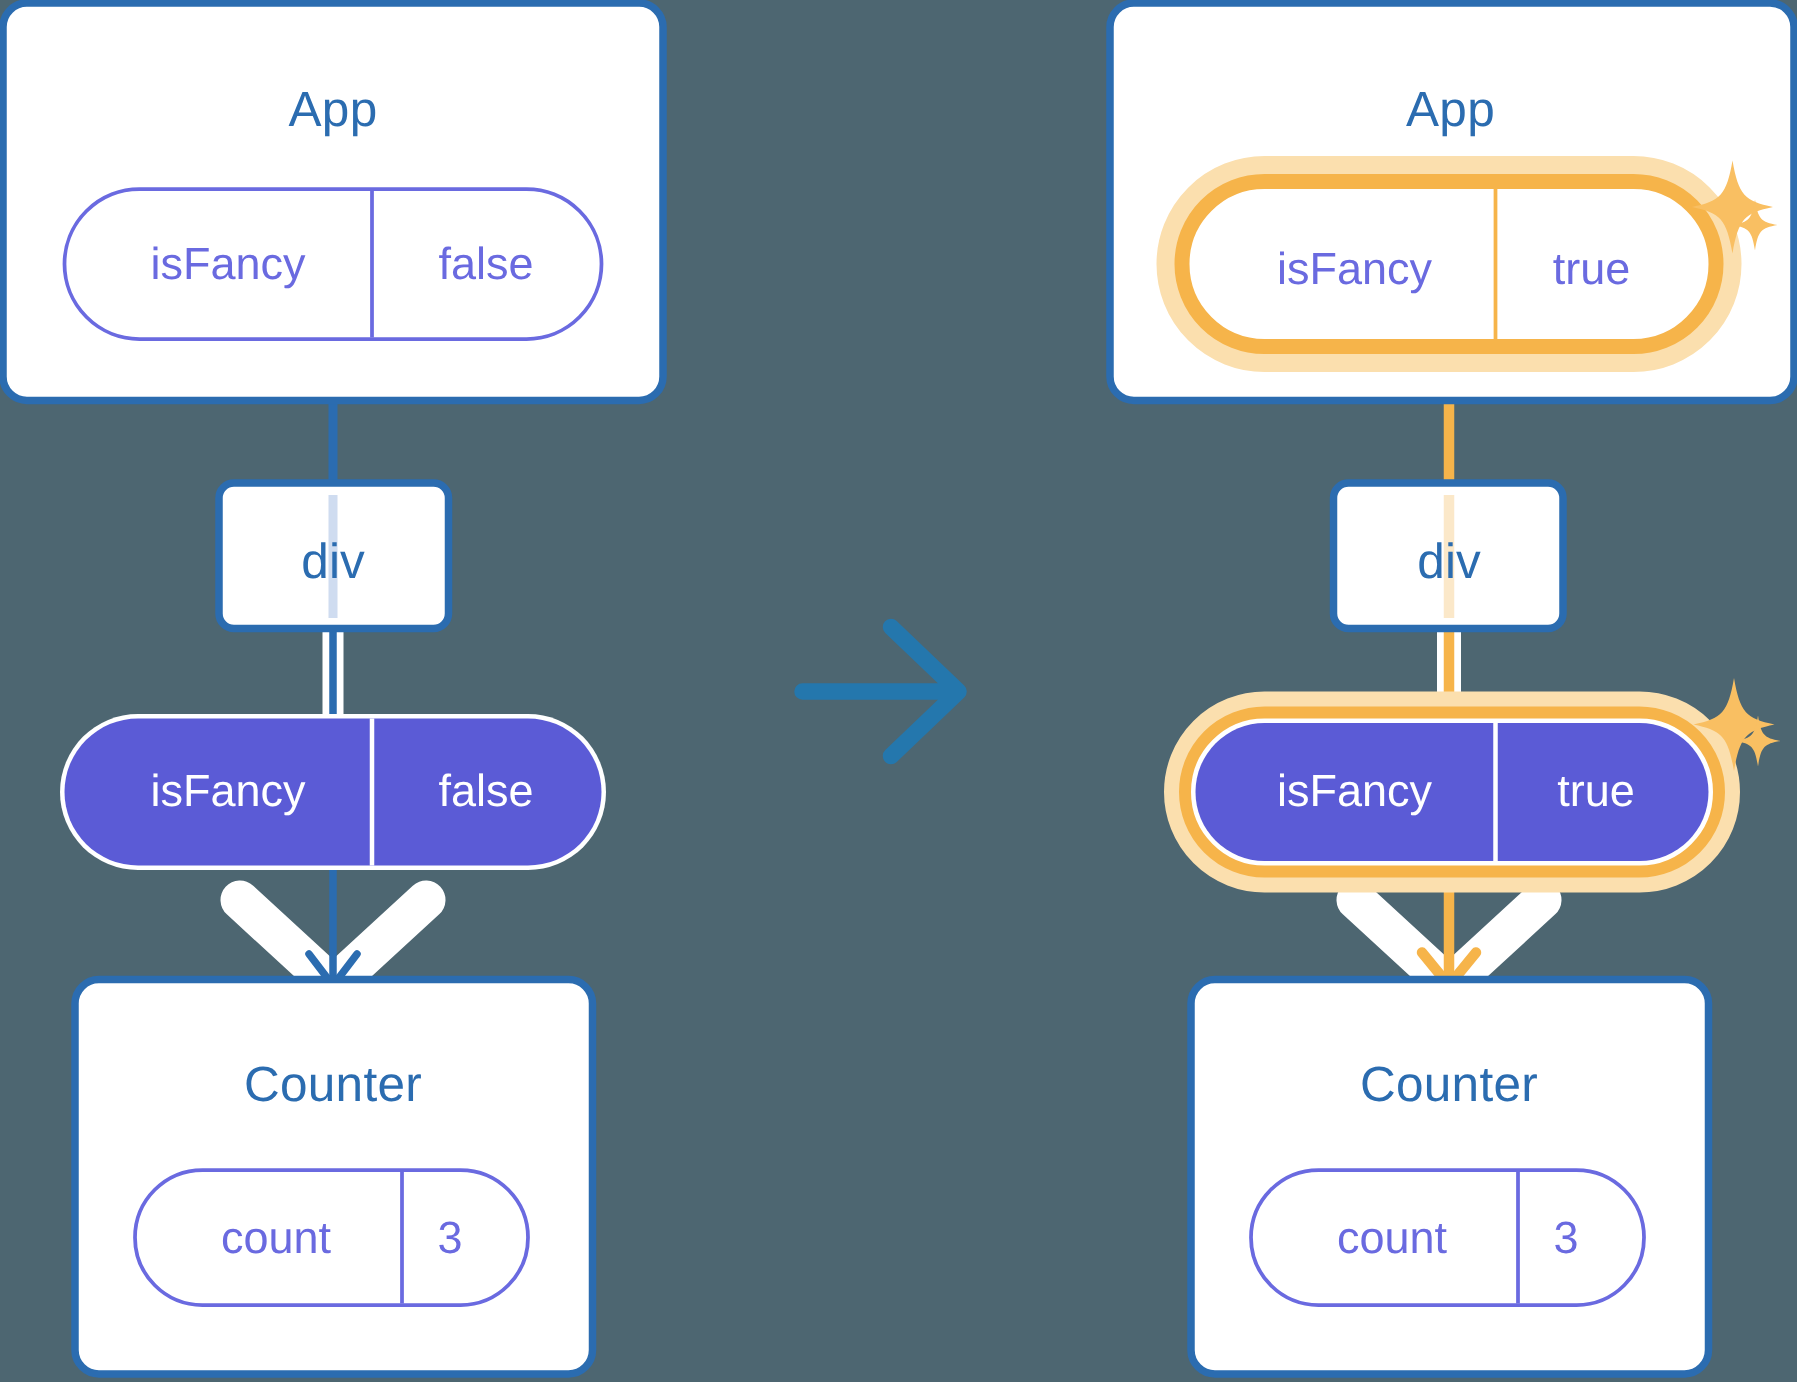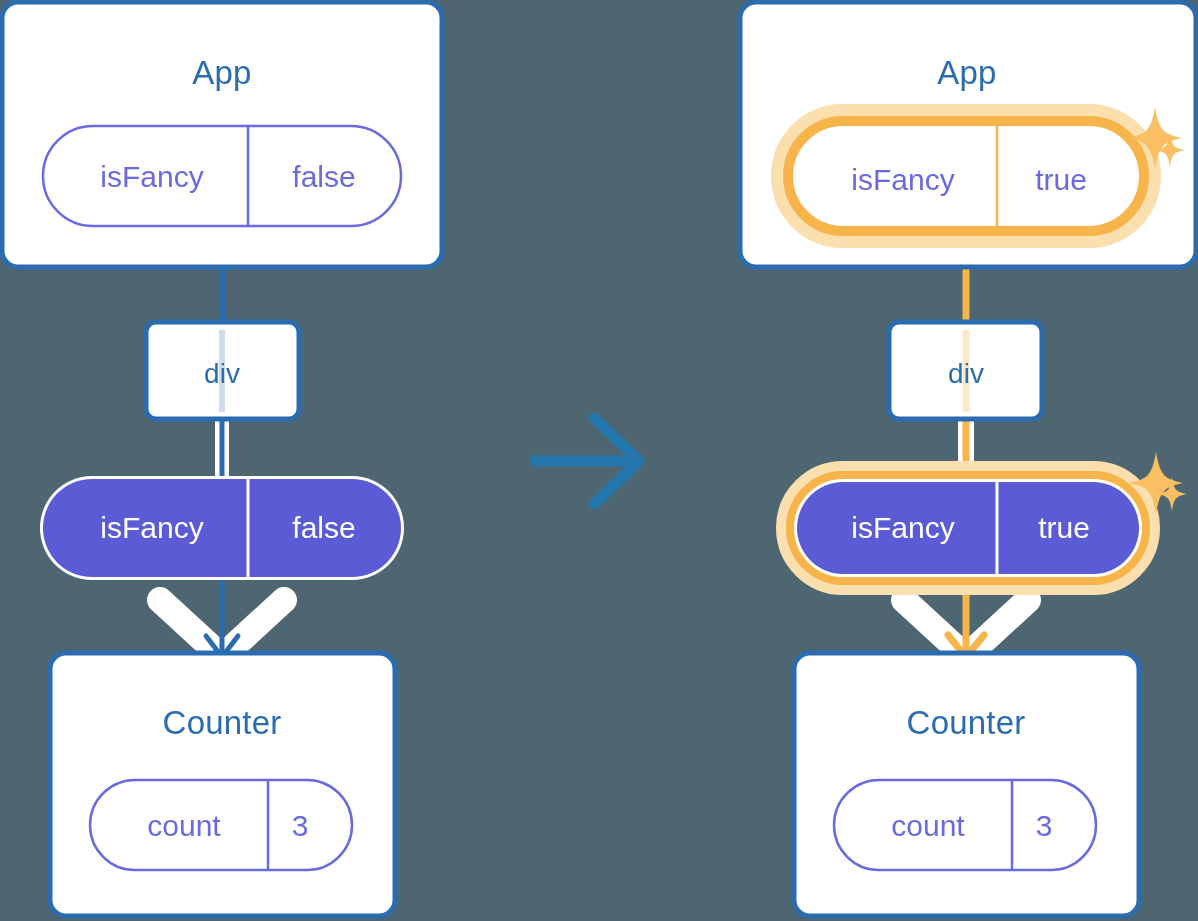--- a/index.html
+++ b/index.html
@@ -56,21 +56,21 @@
   }
   .pill-val-solid {
     color: #ffffff;
     font-size: 30px;
   }
   .bold {
     font-weight: normal;
   }
   .divlabel {
     color: #2b6cb0;
-    font-size: 28px;
+    font-size: 33px;
   }
 </style>
 </head>
 <body>
 
 <div id="stage">
 
   <svg class="layer" viewBox="0 0 1198 921">
 
     <g>

